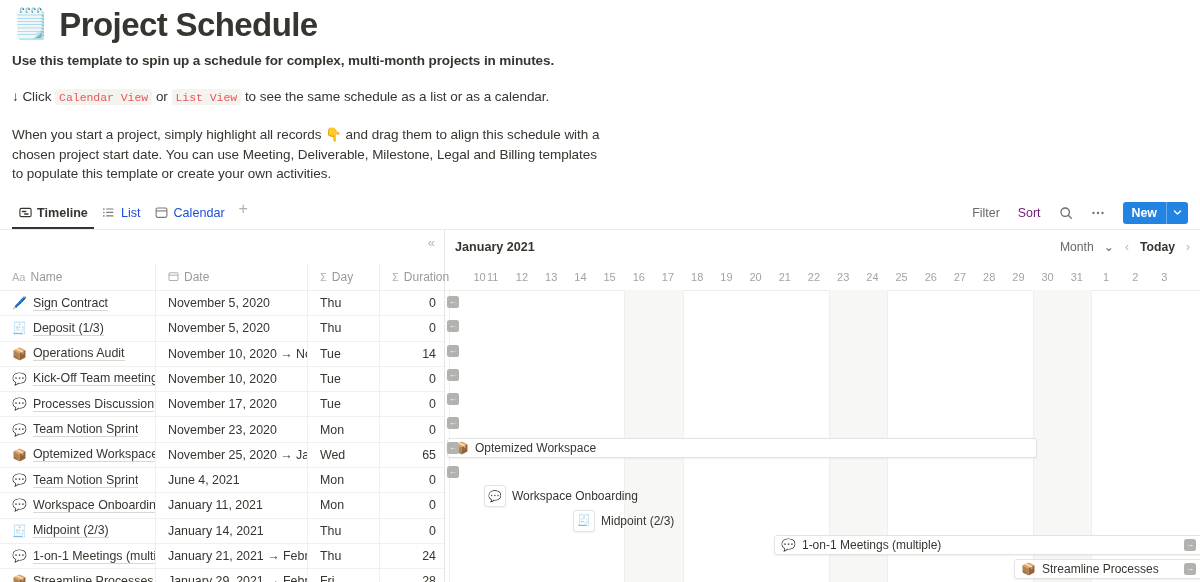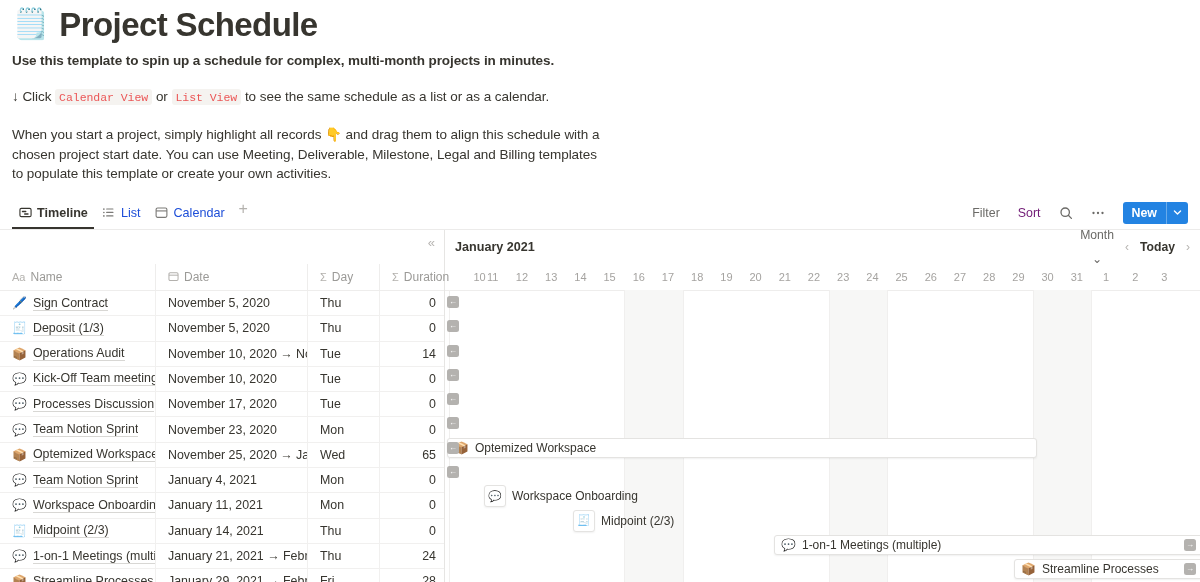--- a/index.html
+++ b/index.html
@@ -65,21 +65,21 @@
   .rname{display:flex;align-items:center;gap:6px;overflow:hidden;}
   .remoji{font-size:12px;flex:none;line-height:1;}
   .rtxt{border-bottom:1px solid #d8d7d4;white-space:nowrap;overflow:hidden;text-overflow:clip;}
   
   .tl-pane{flex:1;position:relative;overflow:hidden;}
   .tl-top{height:34px;display:flex;align-items:center;justify-content:space-between;
           padding:0 10px 0 10px;box-sizing:border-box;}
   .tl-month{font-size:12.6px;font-weight:bold;color:#37352f;}
   .tl-nav{display:flex;align-items:center;gap:11px;font-size:12.2px;color:#6b6a67;}
   .tl-nav .today{font-weight:bold;color:#37352f;cursor:pointer;}
-  .tl-nav .item{cursor:pointer;display:flex;align-items:center;gap:10px;flex-direction:column;}
+  .tl-nav .item{cursor:pointer;display:flex;align-items:center;gap:10px;}
   .tl-nav .arw{color:#b6b4b1;cursor:pointer;font-size:12px;}
   .tl-days{height:26px;position:relative;border-bottom:1px solid #eeedec;}
   .dcell{position:absolute;top:0;height:26px;display:flex;align-items:center;justify-content:center;
          font-size:11px;color:#a5a3a0;box-sizing:border-box;}
   .tl-body{position:absolute;left:0;right:0;top:60px;bottom:0;overflow:hidden;}
   .weekband{position:absolute;top:0;bottom:0;background:#f7f7f6;}
   .vline{position:absolute;top:0;bottom:0;width:1px;background:#f0efee;}
   .tlrow{position:absolute;left:0;right:0;height:24.3px;}
   .scrollchip{position:absolute;width:12px;height:12px;border-radius:2.5px;background:#b4b2af;
       display:flex;align-items:center;justify-content:center;color:#fff;font-size:8px;line-height:1;
@@ -283,21 +283,21 @@
           <div class="gc c-day">Wed</div>
           <div class="gc c-dur">65</div>
         </div>
         <div class="grow">
           <div class="gc c-name">
             <span class="rname">
               <span class="remoji">💬</span>
               <span class="rtxt">Team Notion Sprint</span>
             </span>
           </div>
-          <div class="gc c-date">January 4, 2021</div>
+          <div class="gc c-date">June 4, 2021</div>
           <div class="gc c-day">Mon</div>
           <div class="gc c-dur">0</div>
         </div>
         <div class="grow">
           <div class="gc c-name">
             <span class="rname">
               <span class="remoji">💬</span>
               <span class="rtxt">Workspace Onboarding</span>
             </span>
           </div>

